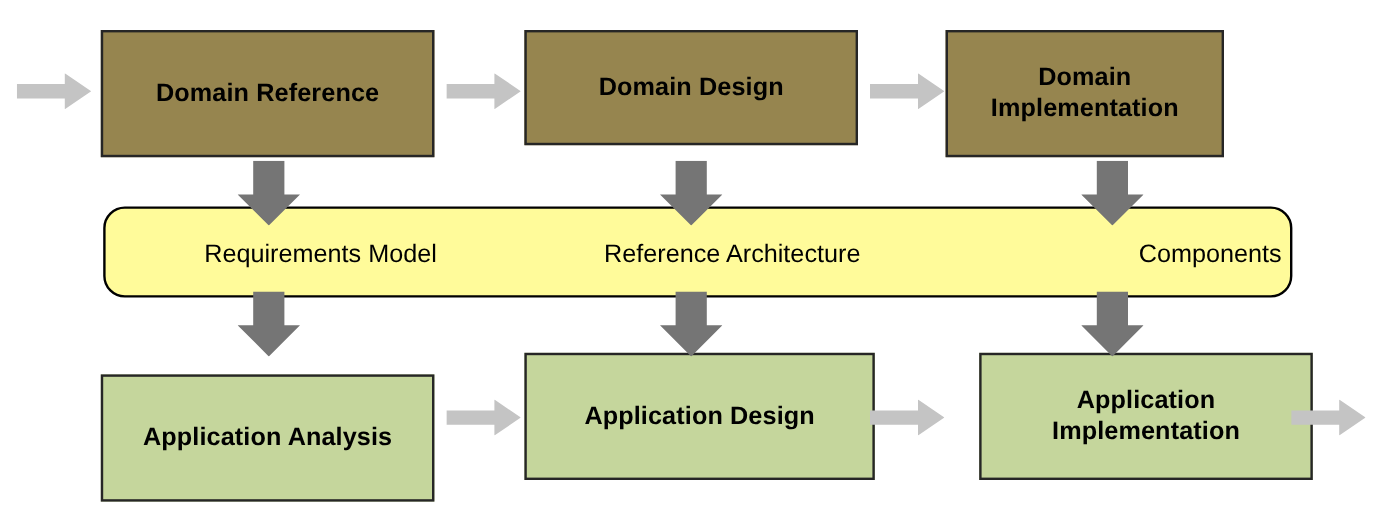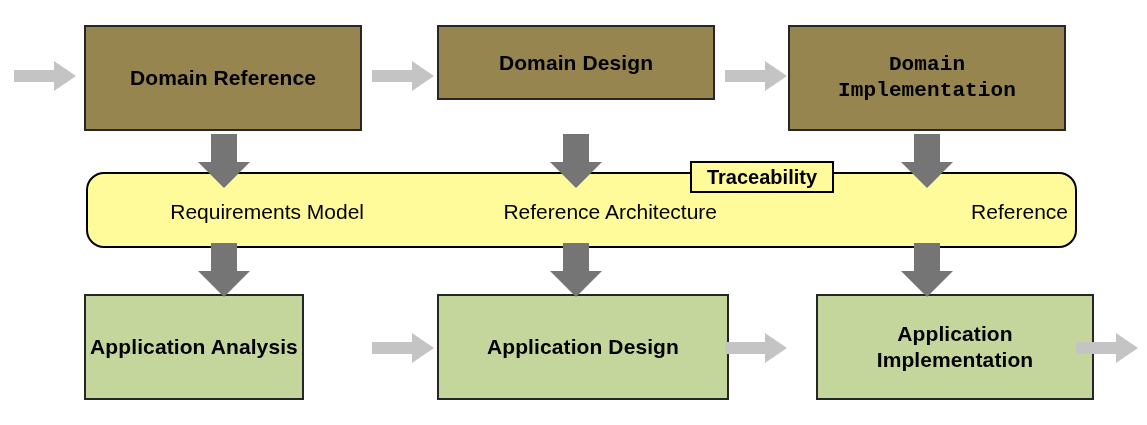--- a/index.html
+++ b/index.html
@@ -99,25 +99,25 @@
   <div class="arrow-right" style="left:725px; top:61px; width:62px; height:30px;">
     <svg width="62" height="30" viewBox="0 0 62 30">
       <polygon points="0,9 40,9 40,0 62,15 40,30 40,21 0,21" fill="#c4c4c4"></polygon>
     </svg>
   </div>
 
   <div class="proc-box domain" style="left:84px; top:25px; width:278px; height:106px;">
     <span>Domain Reference</span>
   </div>
 
-  <div class="proc-box domain" style="left:437px; top:25px; width:278px; height:75px;">
+  <div class="proc-box domain" style="left:437px; top:25px; width:278px; height:96px;">
     <span>Domain Design</span>
   </div>
 
-  <div class="proc-box domain" style="left:788px; top:25px; width:278px; height:106px;font-family:Liberation Mono, monospace;">
+  <div class="proc-box domain" style="left:788px; top:25px; width:232px; height:106px;">
     <span class="multiline" style="white-space:pre-line;">Domain
 Implementation</span>
   </div>
 
   <div class="arrow-down" style="left:198px; top:134px; width:52px; height:54px;">
     <svg width="52" height="54" viewBox="0 0 52 54">
       <polygon points="13,0 39,0 39,28 52,28 26,54 0,28 13,28" fill="#757575"></polygon>
     </svg>
   </div>
 
@@ -133,25 +133,22 @@
     </svg>
   </div>
 
   <div id="asset-band" style="left:86px; top:172px; width:991px; height:76px;">
   </div>
 
   <div class="asset-label" style="left:84px; top:200px; width:280px; z-index:4;">Requirements Model</div>
 
   <div class="asset-label" style="left:437px; top:200px; width:280px; z-index:4;">Reference Architecture</div>
 
-  <div class="asset-label" style="left:788px; top:200px; width:280px; z-index:4;">Reference</div>
+  <div class="asset-label" style="left:788px; top:200px; width:280px; z-index:4;">Components</div>
 
-  <div id="traceability-box" style="left:690px; top:161px; width:144px; height:32px;">
-    <span>Traceability</span>
-  </div>
 
   <div class="arrow-down" style="left:198px; top:243px; width:52px; height:54px;">
     <svg width="52" height="54" viewBox="0 0 52 54">
       <polygon points="13,0 39,0 39,28 52,28 26,54 0,28 13,28" fill="#757575"></polygon>
     </svg>
   </div>
 
   <div class="arrow-down" style="left:550px; top:243px; width:52px; height:54px;">
     <svg width="52" height="54" viewBox="0 0 52 54">
       <polygon points="13,0 39,0 39,28 52,28 26,54 0,28 13,28" fill="#757575"></polygon>
@@ -175,21 +172,21 @@
       <polygon points="0,9 40,9 40,0 62,15 40,30 40,21 0,21" fill="#c4c4c4"></polygon>
     </svg>
   </div>
 
   <div class="arrow-right" style="left:1076px; top:333px; width:62px; height:30px;">
     <svg width="62" height="30" viewBox="0 0 62 30">
       <polygon points="0,9 40,9 40,0 62,15 40,30 40,21 0,21" fill="#c4c4c4"></polygon>
     </svg>
   </div>
 
-  <div class="proc-box app" style="left:84px; top:294px; width:220px; height:106px;">
+  <div class="proc-box app" style="left:84px; top:312px; width:278px; height:106px;">
     <span>Application Analysis</span>
   </div>
 
   <div class="proc-box app" style="left:437px; top:294px; width:292px; height:106px;">
     <span>Application Design</span>
   </div>
 
   <div class="proc-box app" style="left:788px; top:294px; width:278px; height:106px;margin-left:28px;">
     <span style="white-space:pre-line;">Application
 Implementation</span>

